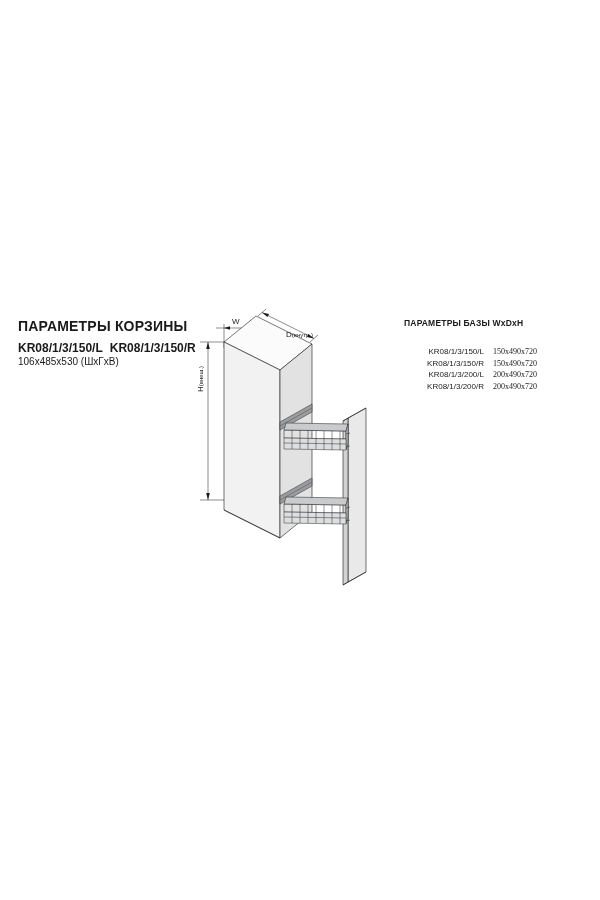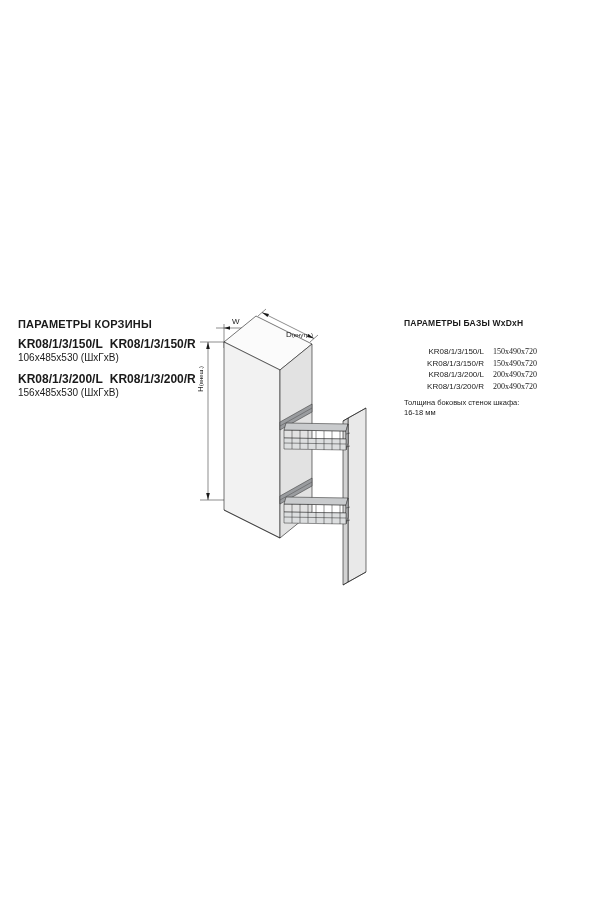--- a/index.html
+++ b/index.html
@@ -24,21 +24,21 @@
   }
 
   
   .spec-left {
     position: absolute;
     left: 18px;
     top: 318px;
     width: 196px;
   }
   .spec-title {
-    font-size: 11px;
+    font-size: 14px;
     font-weight: bold;
     letter-spacing: 0.2px;
     margin-bottom: 7px;
     white-space: nowrap;
   }
   .codes-row {
     font-size: 12px;
     font-weight: bold;
     white-space: nowrap;
     letter-spacing: 0px;
@@ -125,26 +125,20 @@
   <div class="spec-left">
     <div class="spec-title">ПАРАМЕТРЫ КОРЗИНЫ</div>
 
     <div>
       <div class="codes-row">
         <span>KR08/1/3/150/L</span><span class="gap"></span><span>KR08/1/3/150/R</span>
       </div>
       <div class="dims-row">106х485х530  (ШхГхВ)</div>
     </div>
 
-    <div>
-      <div class="codes-row">
-        <span>KR08/1/3/200/L</span><span class="gap"></span><span>KR08/1/3/200/R</span>
-      </div>
-      <div class="dims-row">156х485х530  (ШхГхВ)</div>
-    </div>
   </div>
 
   <div class="spec-right">
     <div class="spec-title">
       <span>ПАРАМЕТРЫ БАЗЫ</span>
       <span class="sub">WxDxH</span>
     </div>
 
     <div class="base-line">
       <span class="code">KR08/1/3/150/L</span>
@@ -156,24 +150,20 @@
     </div>
     <div class="base-line">
       <span class="code">KR08/1/3/200/L</span>
       <span class="val">200х490х720</span>
     </div>
     <div class="base-line">
       <span class="code">KR08/1/3/200/R</span>
       <span class="val">200х490х720</span>
     </div>
 
-    <div class="base-note">
-      <span>Толщина боковых стенок шкафа:</span><br>
-      <span>16-18 мм</span>
-    </div>
   </div>
 
   <svg id="drawing" viewBox="0 0 250 300">
 
     <g stroke="#1a1a1a" stroke-width="0.5" fill="none">
       <line x1="44" y1="24" x2="44" y2="48"></line>
       <line x1="76" y1="18" x2="76" y2="42"></line>
       <line x1="36" y1="28" x2="84" y2="28"></line>
       <path d="M44 28 L50 26.2 L50 29.8 Z" fill="#1a1a1a" stroke="none"></path>
       <path d="M76 28 L70 26.2 L70 29.8 Z" fill="#1a1a1a" stroke="none"></path>

